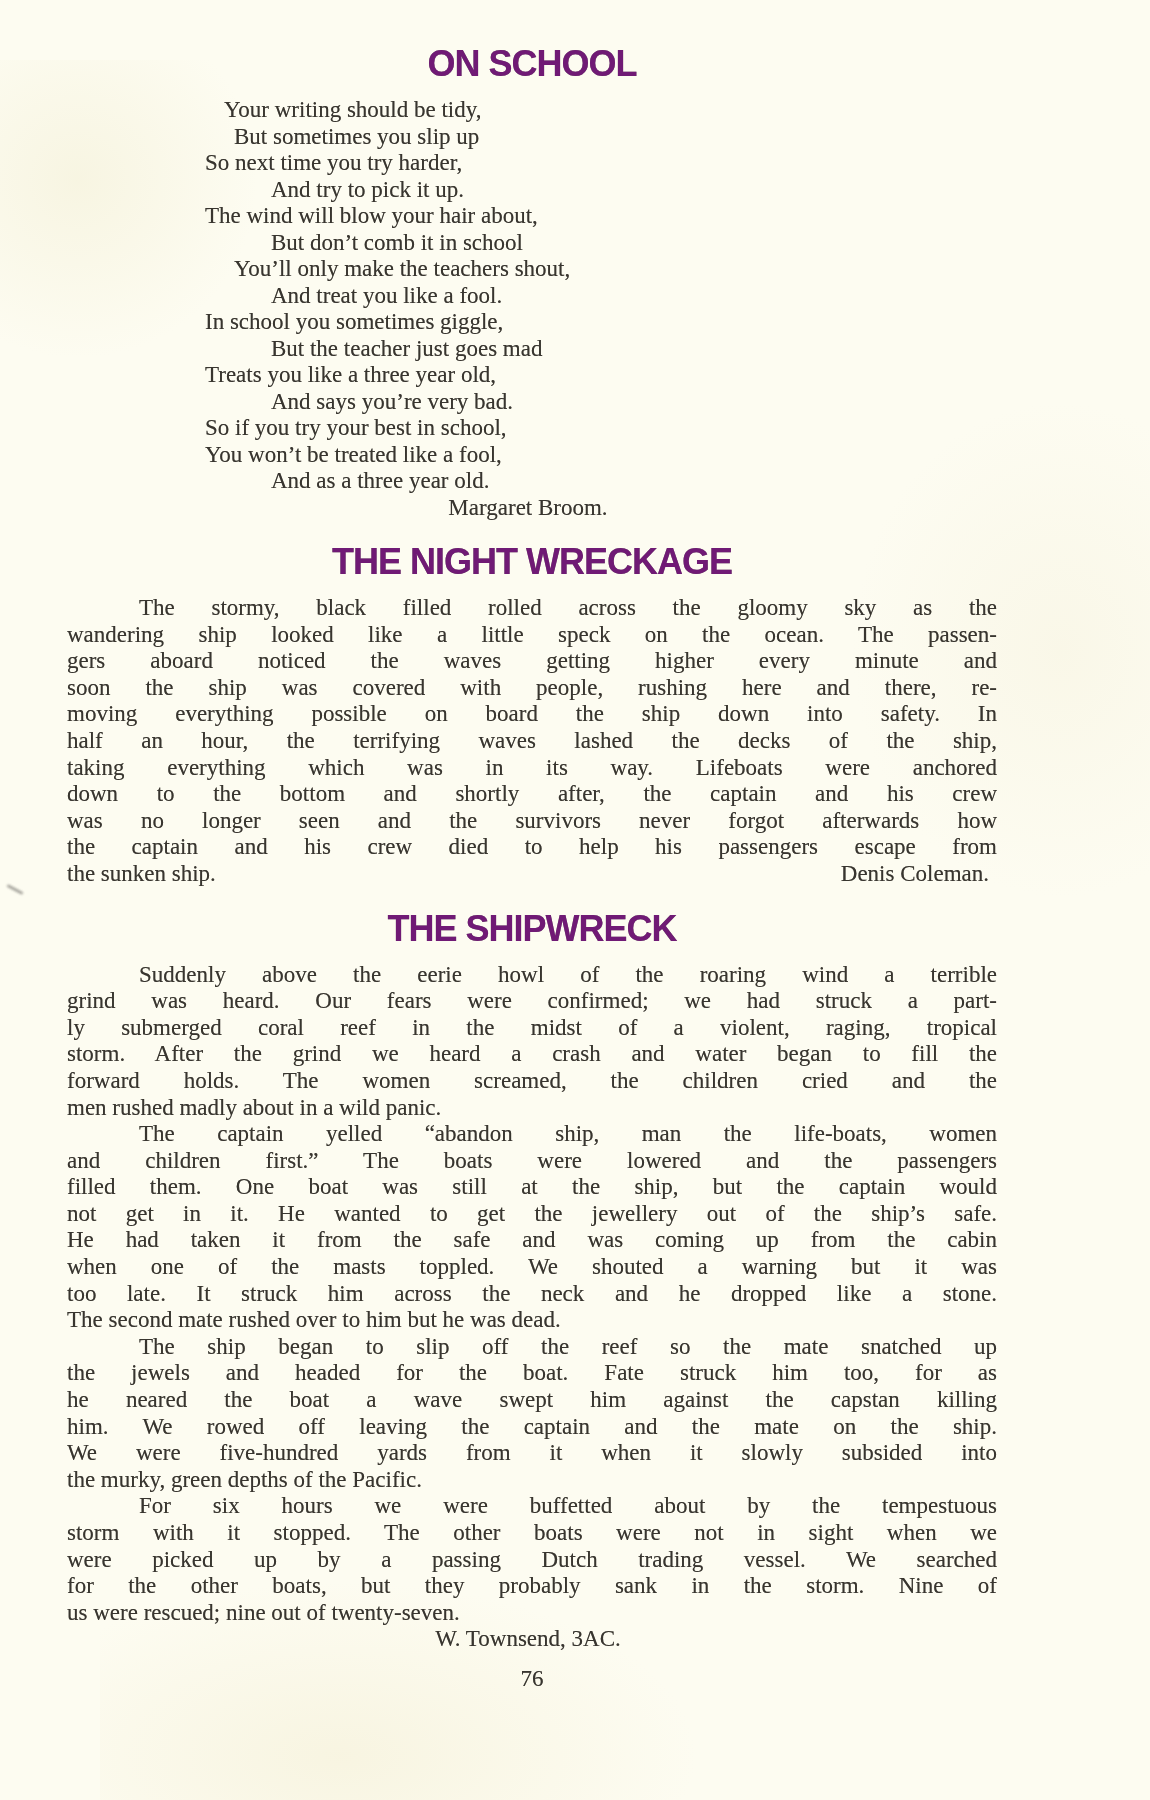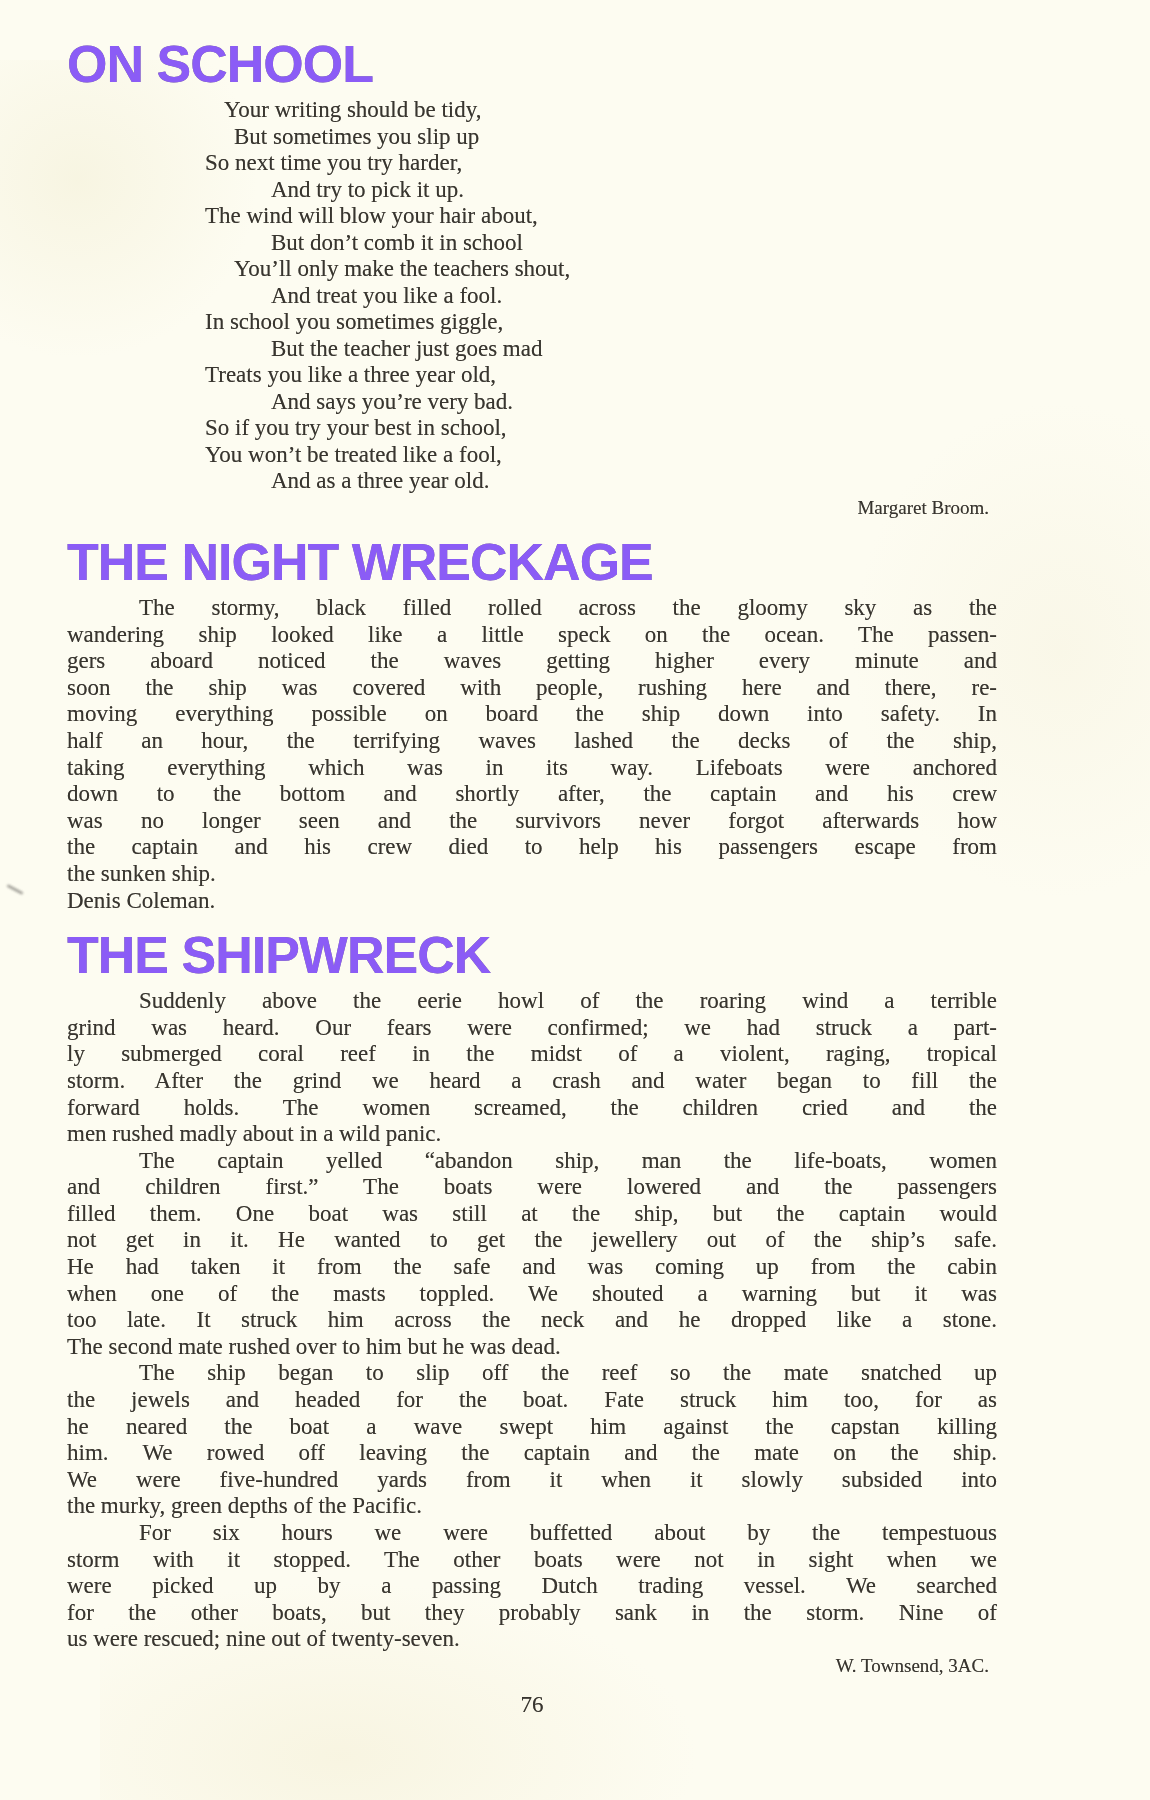--- a/index.html
+++ b/index.html
@@ -14,25 +14,25 @@
   .page{
     position:relative;
     width:930px;
     margin:0;
     padding:45px 153px 0 67px;
     z-index:2;
   }
   .title{
     font-family:"Liberation Sans","DejaVu Sans",sans-serif;
     font-weight:700;
-    font-size:52px;
+    font-size:36px;
     line-height:38px;
     letter-spacing:-1px;
-    text-align:left;
-    color:#8b5cf6;
+    text-align:center;
+    color:#701a75;
     margin:22px 0 14px 0;
     text-shadow:0 0 0.5px rgba(38,36,31,.6);
   }
   .section:first-child .title{margin-top:0;}
   .poem{padding-left:138px;}
   .poem-line{
     font-size:23px;
     line-height:26.5px;
     white-space:nowrap;
     text-shadow:0 0 0.6px rgba(56,53,47,.5);
@@ -40,26 +40,26 @@
   .ind0{margin-left:0;}
   .ind1{margin-left:19px;}
   .ind2{margin-left:66px;}
   .ind3{margin-left:29px;}
   .prose-line{
     font-size:23px;
     line-height:26.6px;
     text-shadow:0 0 0.6px rgba(56,53,47,.5);
   }
   .jline{text-align:justify;text-align-last:justify;}
-  .lastline{text-align:left;flex-direction:column;}
+  .lastline{text-align:left;}
   .firstline{text-indent:72px;}
   .author-line{
-    font-size:19px;
+    font-size:23px;
     line-height:26.5px;
-    text-align:right;
+    text-align:center;
     padding-right:8px;
     text-shadow:0 0 0.6px rgba(56,53,47,.5);
   }
   .inline-author-row{
     display:flex;
     justify-content:space-between;
     text-align:left;
     text-indent:0;
   }
   .inline-author-row .author-inline{padding-right:8px;}

